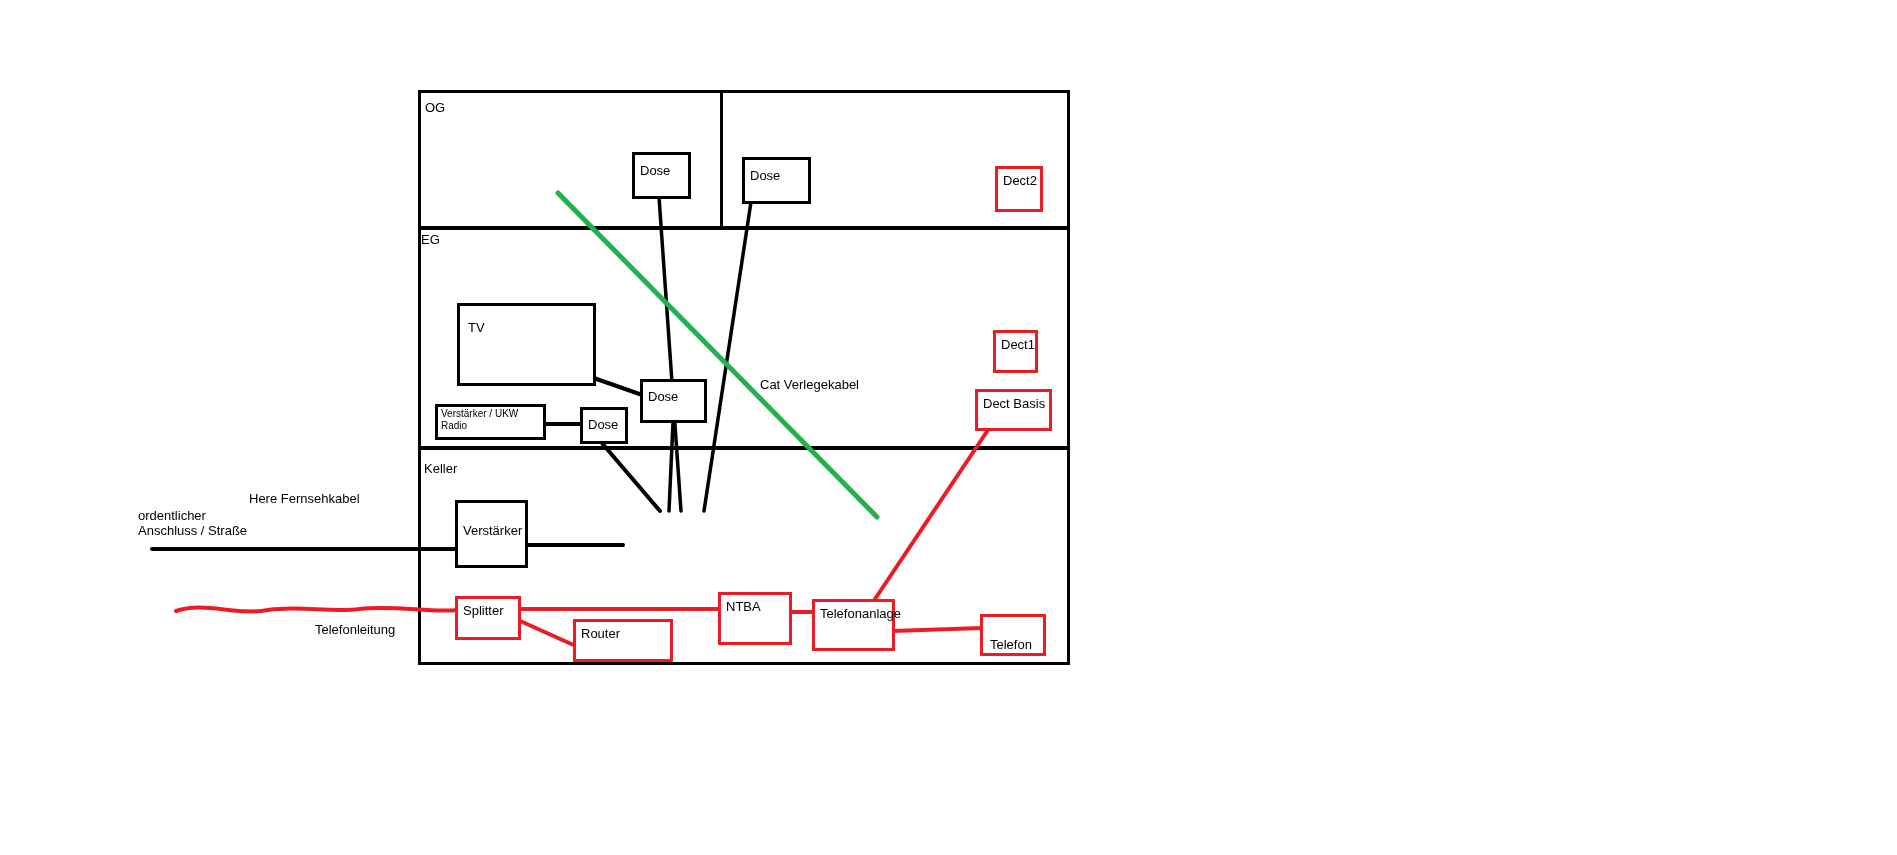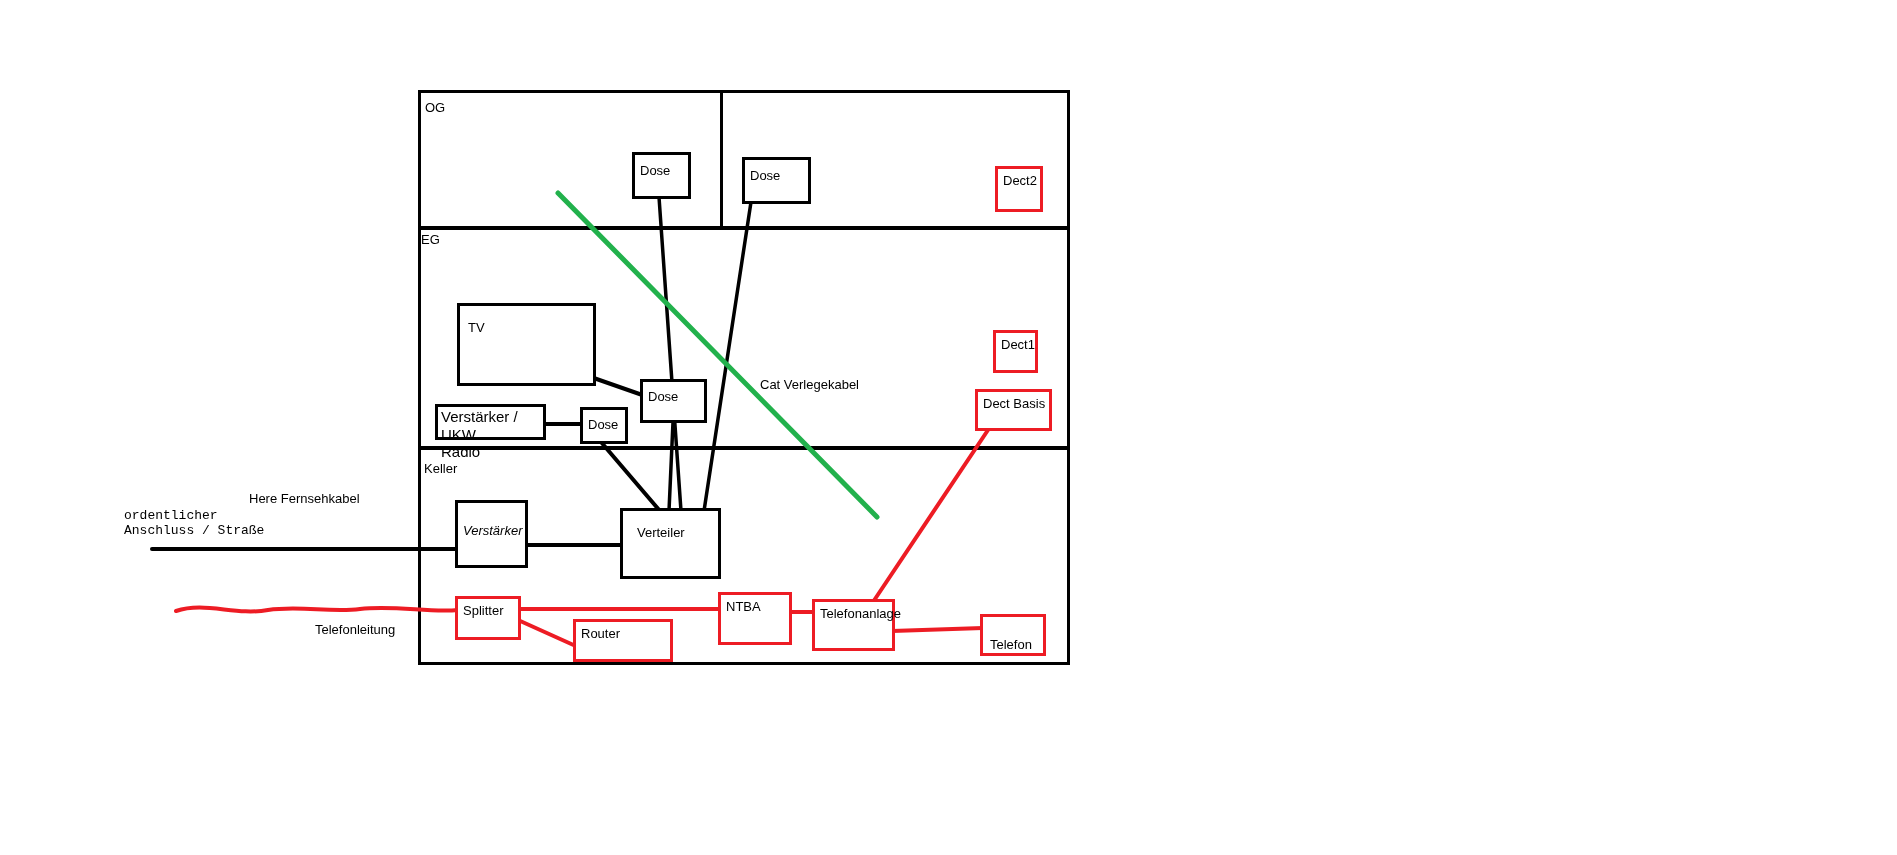--- a/index.html
+++ b/index.html
@@ -85,55 +85,52 @@
   <div class="box red" style="left:995px; top:166px; width:48px; height:46px;">
     <span>Dect2</span>
   </div>
 
   <div class="box" style="left:457px; top:303px; width:139px; height:83px; padding:14px 0 12px 8px;">
     <span>TV</span>
   </div>
   <div class="box" style="left:640px; top:379px; width:67px; height:44px; padding-top:7px;">
     <span>Dose</span>
   </div>
-  <div class="box" style="left:435px; top:404px; width:111px; height:36px; font-size:15px; padding:1px 3px;">
+  <div class="box" style="left:435px; top:404px; width:111px; height:36px; font-size:10px; padding:1px 3px;">
     <span>Verstärker / UKW
 Radio</span>
   </div>
   <div class="box" style="left:580px; top:407px; width:48px; height:37px; padding-top:7px;">
     <span>Dose</span>
   </div>
   <div class="box red" style="left:993px; top:330px; width:45px; height:43px;">
     <span>Dect1</span>
   </div>
   <div class="box red" style="left:975px; top:389px; width:77px; height:42px;">
     <span class="nowrap">Dect Basis</span>
   </div>
 
-  <div class="box" style="left:455px; top:500px; width:73px; height:68px; padding:20px 0 0 5px;font-style:italic;">
+  <div class="box" style="left:455px; top:500px; width:73px; height:68px; padding:20px 0 0 5px;">
     <span class="nowrap">Verstärker</span>
-  </div>
-  <div class="box" style="left:620px; top:508px; width:101px; height:71px; padding:14px 0 0 14px;">
-    <span>Verteiler</span>
   </div>
   <div class="box red" style="left:455px; top:596px; width:66px; height:44px;">
     <span>Splitter</span>
   </div>
   <div class="box red" style="left:573px; top:619px; width:100px; height:43px;">
     <span>Router</span>
   </div>
   <div class="box red" style="left:718px; top:592px; width:74px; height:53px;">
     <span>NTBA</span>
   </div>
   <div class="box red" style="left:812px; top:599px; width:83px; height:52px;">
     <span class="nowrap">Telefonanlage</span>
   </div>
   <div class="box red" style="left:980px; top:614px; width:66px; height:42px; padding:20px 0 0 7px;">
     <span>Telefon</span>
   </div>
 
   <div class="lbl" style="left:760px; top:377px;">Cat Verlegekabel</div>
   <div class="lbl" style="left:249px; top:491px;">Here Fernsehkabel</div>
-  <div class="lbl" style="left:124px; top:508px;font-family:Liberation Mono, monospace;">ordentlicher
+  <div class="lbl" style="left:138px; top:508px;">ordentlicher
 Anschluss / Straße</div>
   <div class="lbl" style="left:315px; top:622px;">Telefonleitung</div>
 
 </div>
 
 </body></html>

